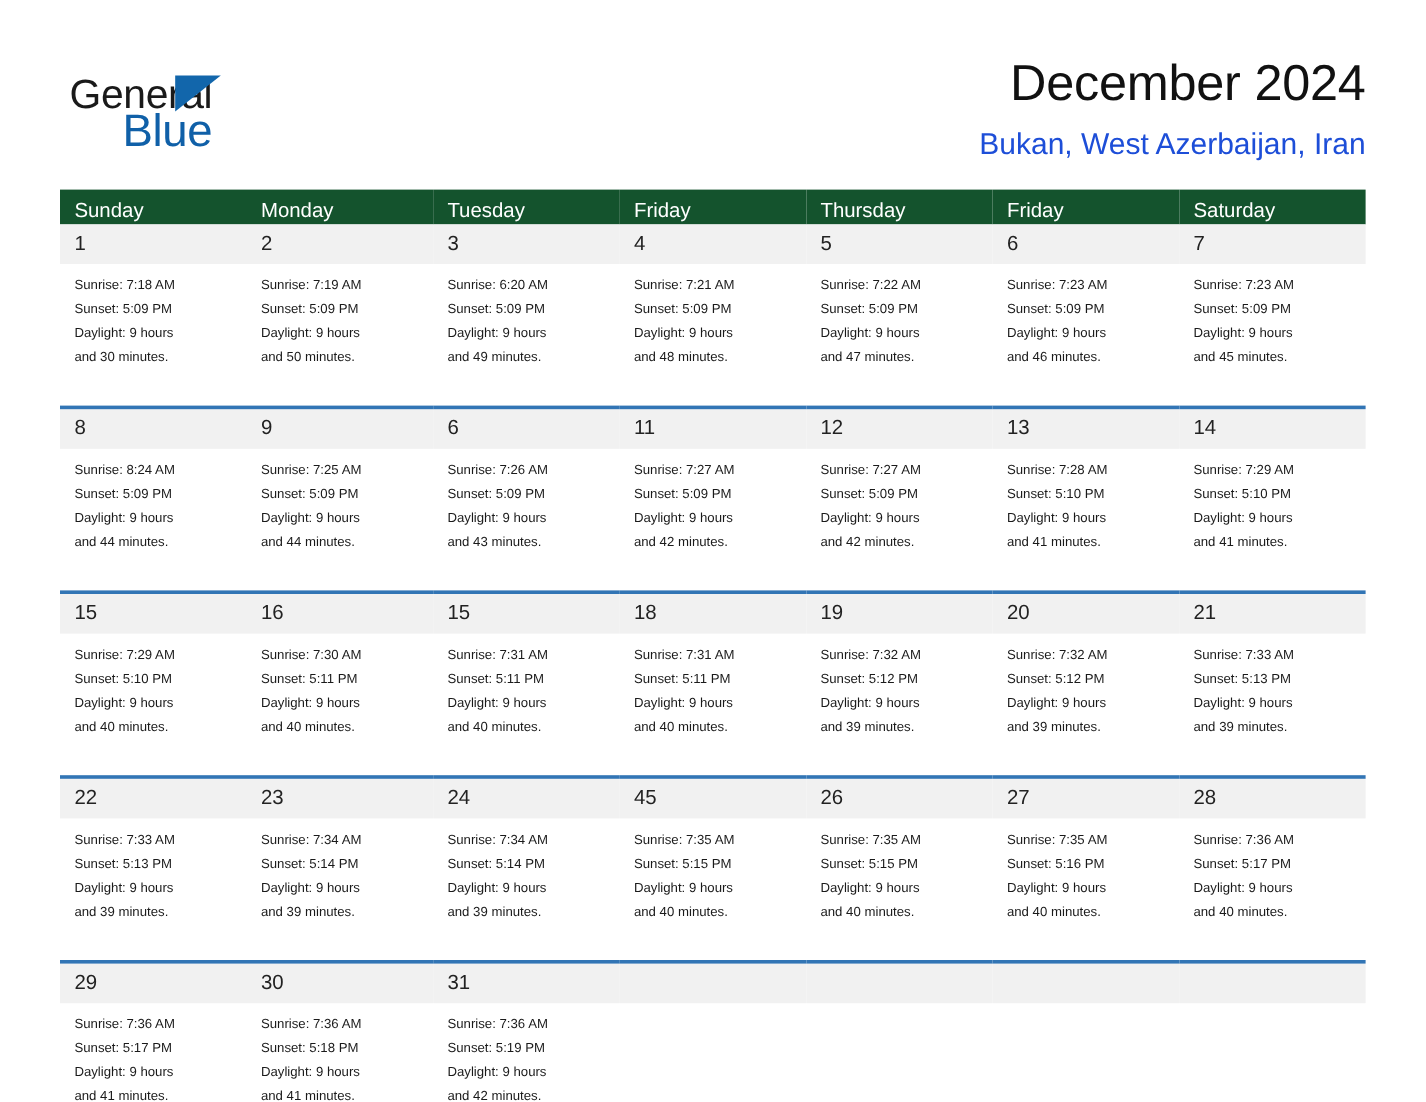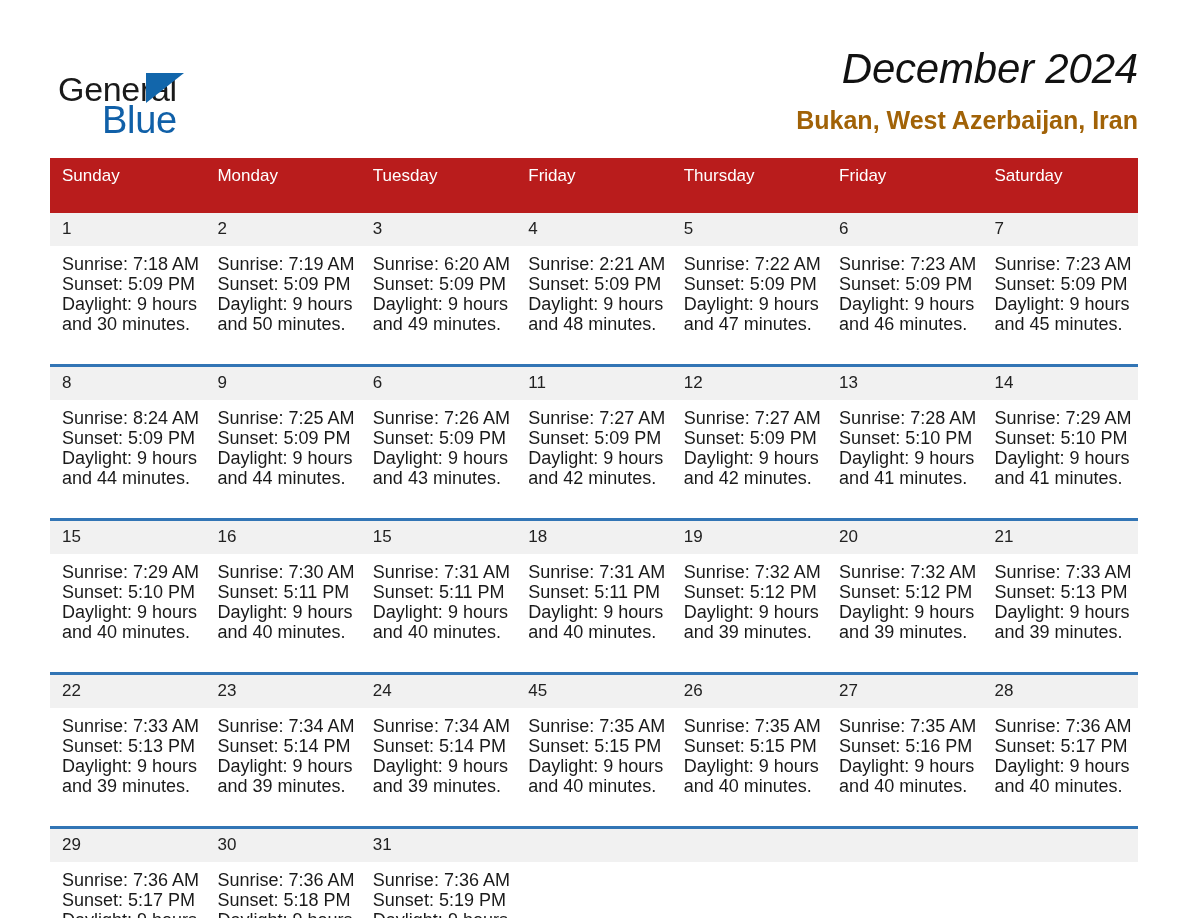--- a/index.html
+++ b/index.html
@@ -17,21 +17,21 @@
   .page {
     position: relative;
     width: 1188px;
     height: 918px;
     box-sizing: border-box;
   }
 
   
   .top {
     display: flex;
-    align-items: flex-end;
+    align-items: center;
     justify-content: space-between;
     padding: 44px 50px 0 58px;
     box-sizing: border-box;
   }
   .brand {
     position: relative;
     width: 150px;
     height: 72px;
     flex: 0 0 auto;
   }
@@ -67,49 +67,48 @@
     text-align: right;
     flex: 0 0 auto;
   }
   .month-title {
     font-size: 42px;
     line-height: 50px;
     font-weight: normal;
     color: #111111;
     margin: 0;
     letter-spacing: -0.2px;
-    font-style: italic;
   }
   .location {
     font-size: 25px;
     line-height: 32px;
-    color: #a16207;
+    color: #1d4ed8;
     margin: 10px 0 0 0;
-    font-weight: bold;
+    font-weight: normal;
   }
 
   
   .calendar {
     position: absolute;
     left: 50px;
     top: 158px;
     width: 1088px;
   }
   .cal-table {
     width: 100%;
     border-collapse: collapse;
     table-layout: fixed;
   }
   .cal-table th {
-    background: #b91c1c;
+    background: #14532d;
     color: #ffffff;
     font-size: 17px;
     font-weight: normal;
     text-align: left;
-    padding: 8px 0 27px 12px;
+    padding: 8px 0 1px 12px;
     height: 20px;
     box-sizing: border-box;
   }
   .cal-table td {
     vertical-align: top;
     padding: 0;
     width: 14.2857%;
   }
   .weekrow td {
     border-top: 3px solid #3275b5;
@@ -123,21 +122,21 @@
     line-height: 20px;
     color: #222222;
     padding: 6px 0 7px 12px;
     min-height: 20px;
   }
   .daynum.empty {
     color: transparent;
   }
   .details {
     padding: 8px 10px 14px 12px;
-    font-size: 18px;
+    font-size: 11px;
     line-height: 20px;
     color: #1a1a1a;
   }
   .details div {
     white-space: nowrap;
   }
   .spacer-row td {
     height: 16px;
   }
 </style>
@@ -199,21 +198,21 @@
               <div class="details">
                 <div>Sunrise: 6:20 AM</div>
                 <div>Sunset: 5:09 PM</div>
                 <div>Daylight: 9 hours</div>
                 <div>and 49 minutes.</div>
               </div>
             </td>
             <td>
               <div class="daynum">4</div>
               <div class="details">
-                <div>Sunrise: 2:21 AM</div>
+                <div>Sunrise: 7:21 AM</div>
                 <div>Sunset: 5:09 PM</div>
                 <div>Daylight: 9 hours</div>
                 <div>and 48 minutes.</div>
               </div>
             </td>
             <td>
               <div class="daynum">5</div>
               <div class="details">
                 <div>Sunrise: 7:22 AM</div>
                 <div>Sunset: 5:09 PM</div>

